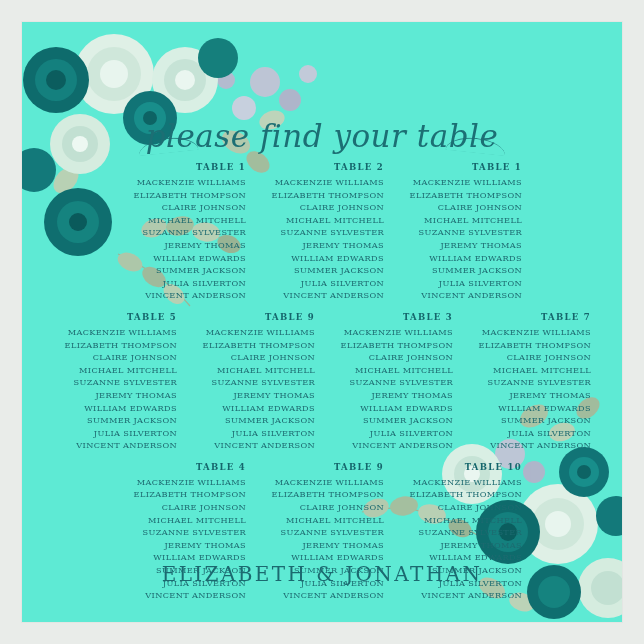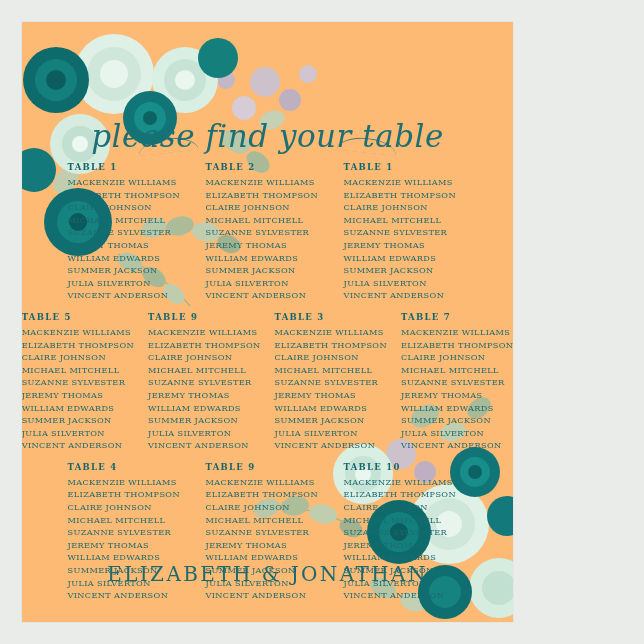--- a/index.html
+++ b/index.html
@@ -12,23 +12,23 @@
     width: 644px;
     height: 644px;
     background: #e9ece9;
     overflow: hidden;
     font-family: "Liberation Sans", sans-serif;
   }
   .paper {
     position: absolute;
     left: 22px;
     top: 22px;
-    width: 491px;
+    width: 600px;
     height: 600px;
-    background: #fdba74;
+    background: #5eead4;
     box-shadow: 0 0 0 1px #e3e6e3;
     overflow: hidden;
   }
 
   
   .tl { position:absolute; left:0; top:0; width:320px; height:300px; }
   .br { position:absolute; right:0; bottom:0; width:300px; height:230px; }
 
   
   .heading {
@@ -58,21 +58,21 @@
   
   .rows { position: absolute; left: 0; right: 0; top: 140px; }
   .row {
     display: flex;
     justify-content: center;
     gap: 14px;
     margin-bottom: 10px;
   }
   .tablecard {
     width: 124px;
-    text-align: left;
+    text-align: right;
     color: #1d6a70;
   }
   .tablecard .tname {
     font-family: "DejaVu Serif", serif;
     font-size: 8.5px;
     letter-spacing: 1.3px;
     font-weight: bold;
     color: #15666c;
     margin-bottom: 4px;
   }

